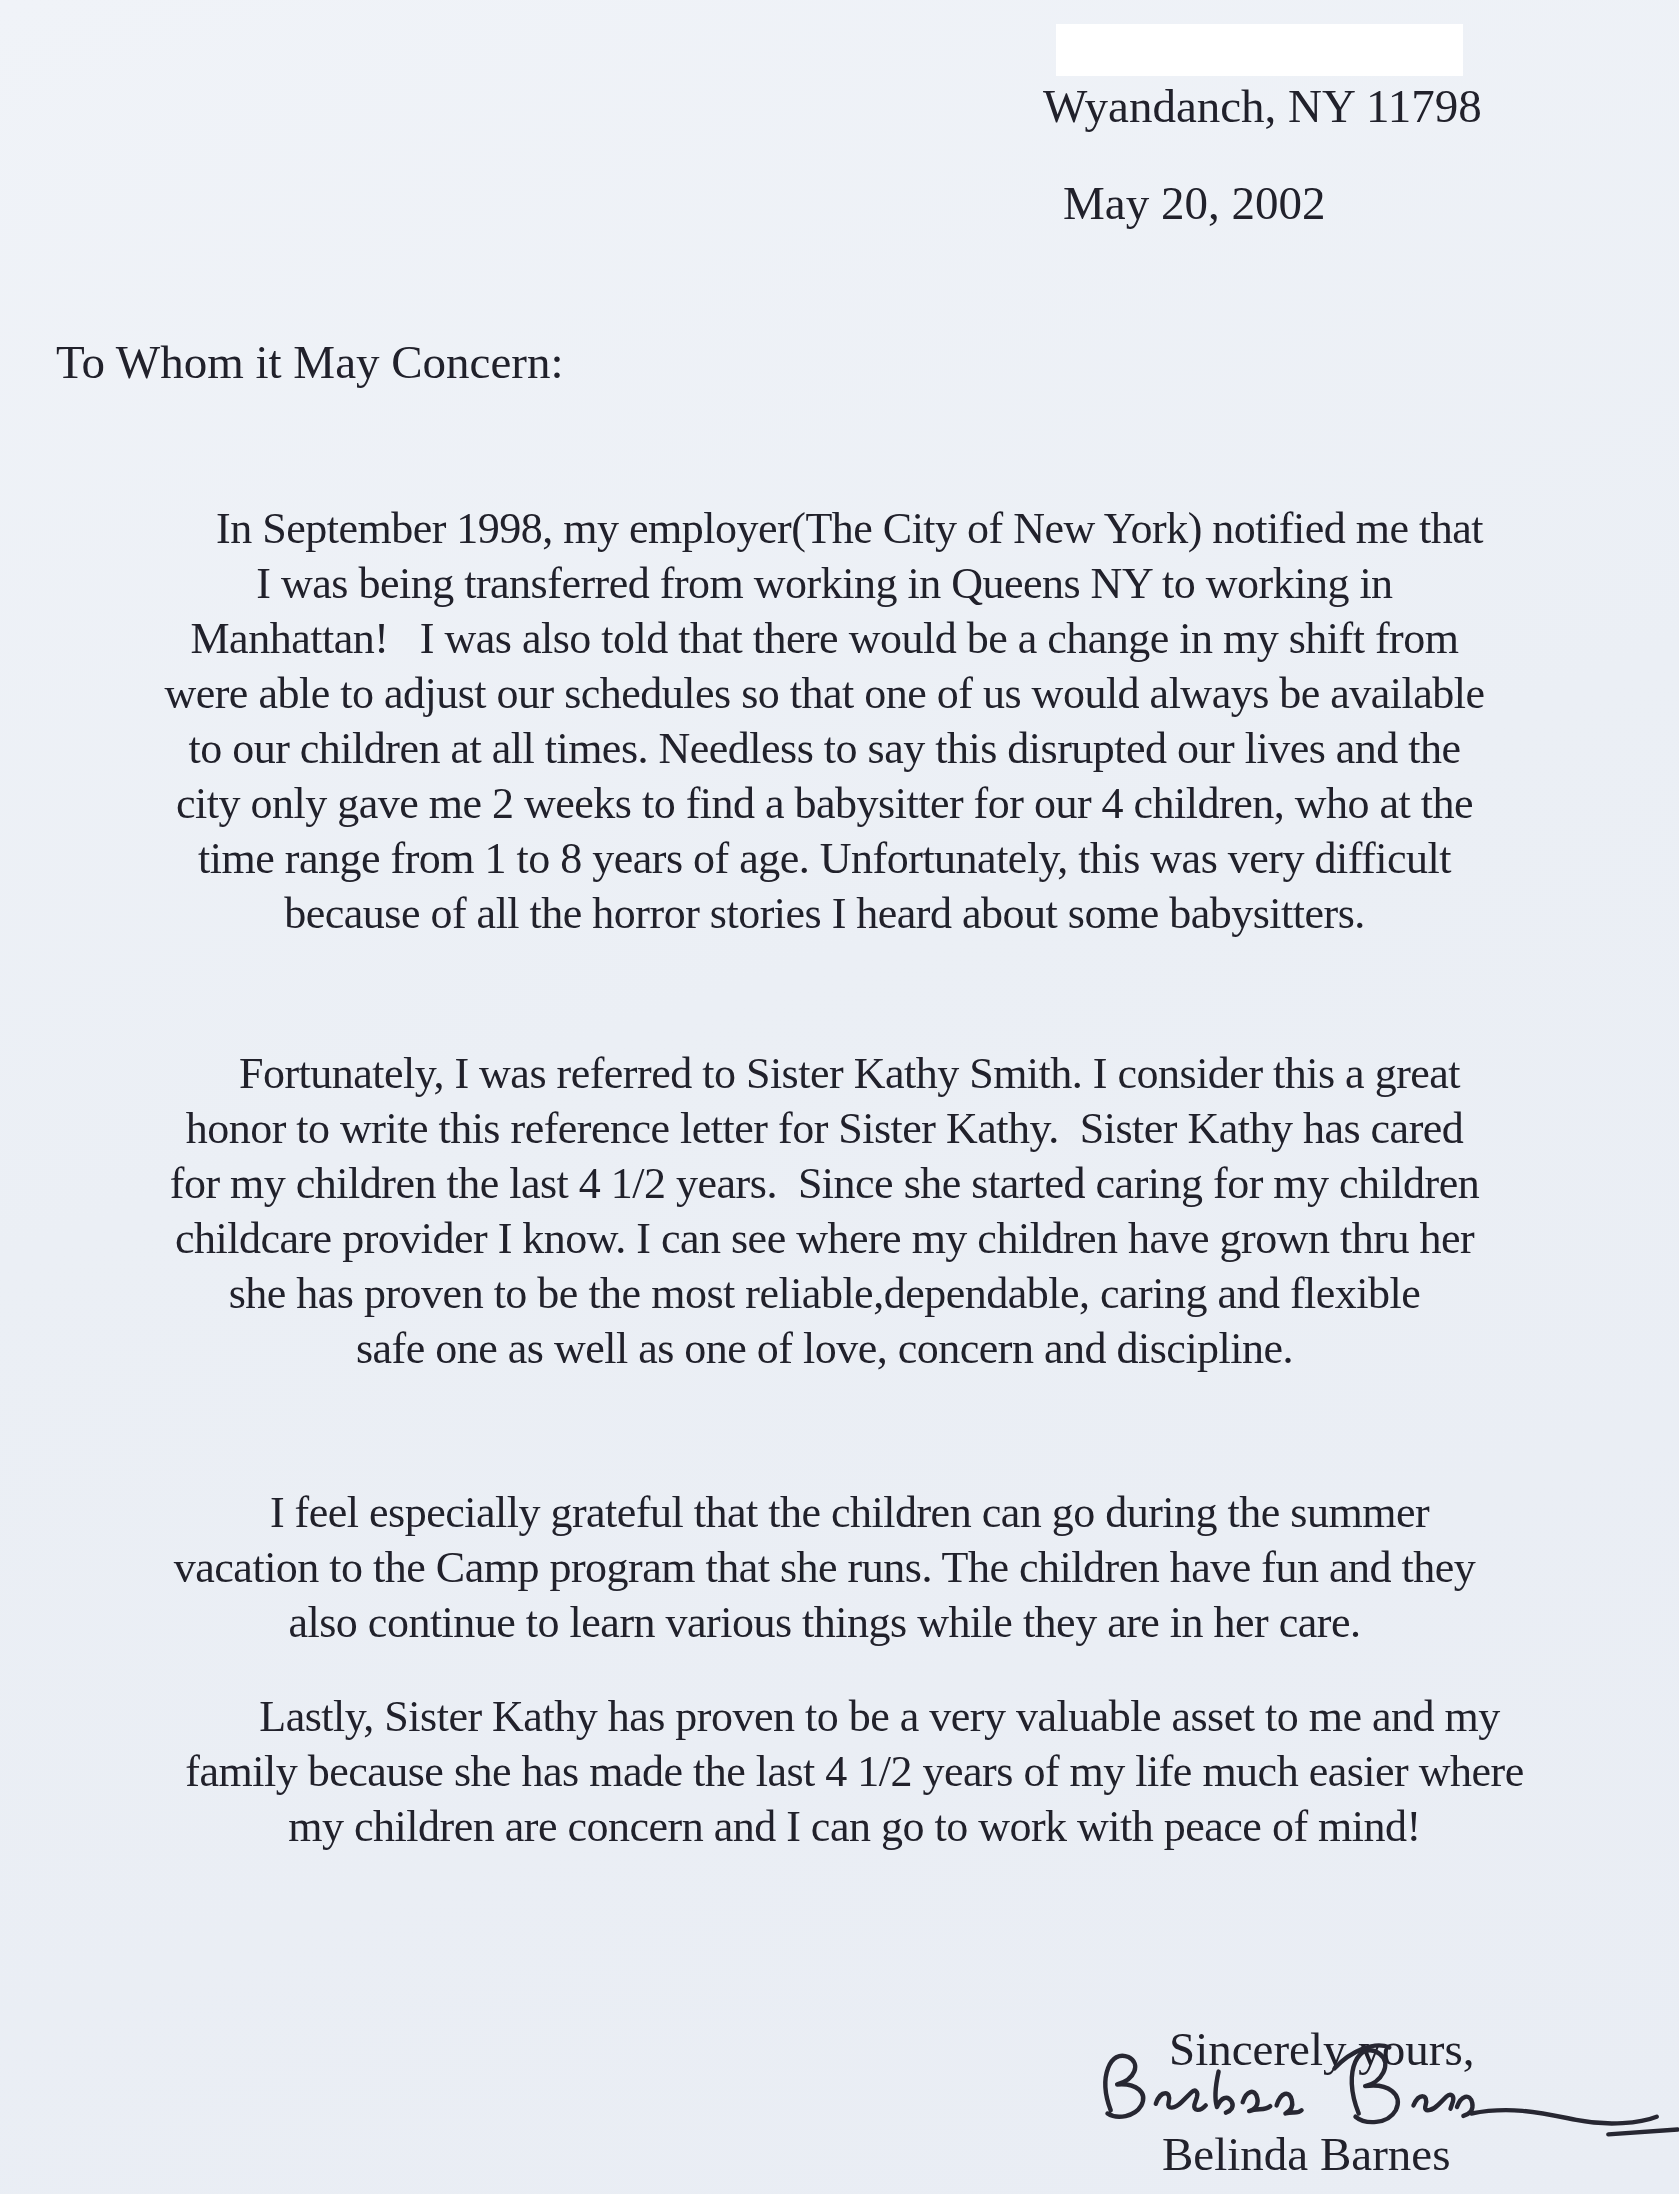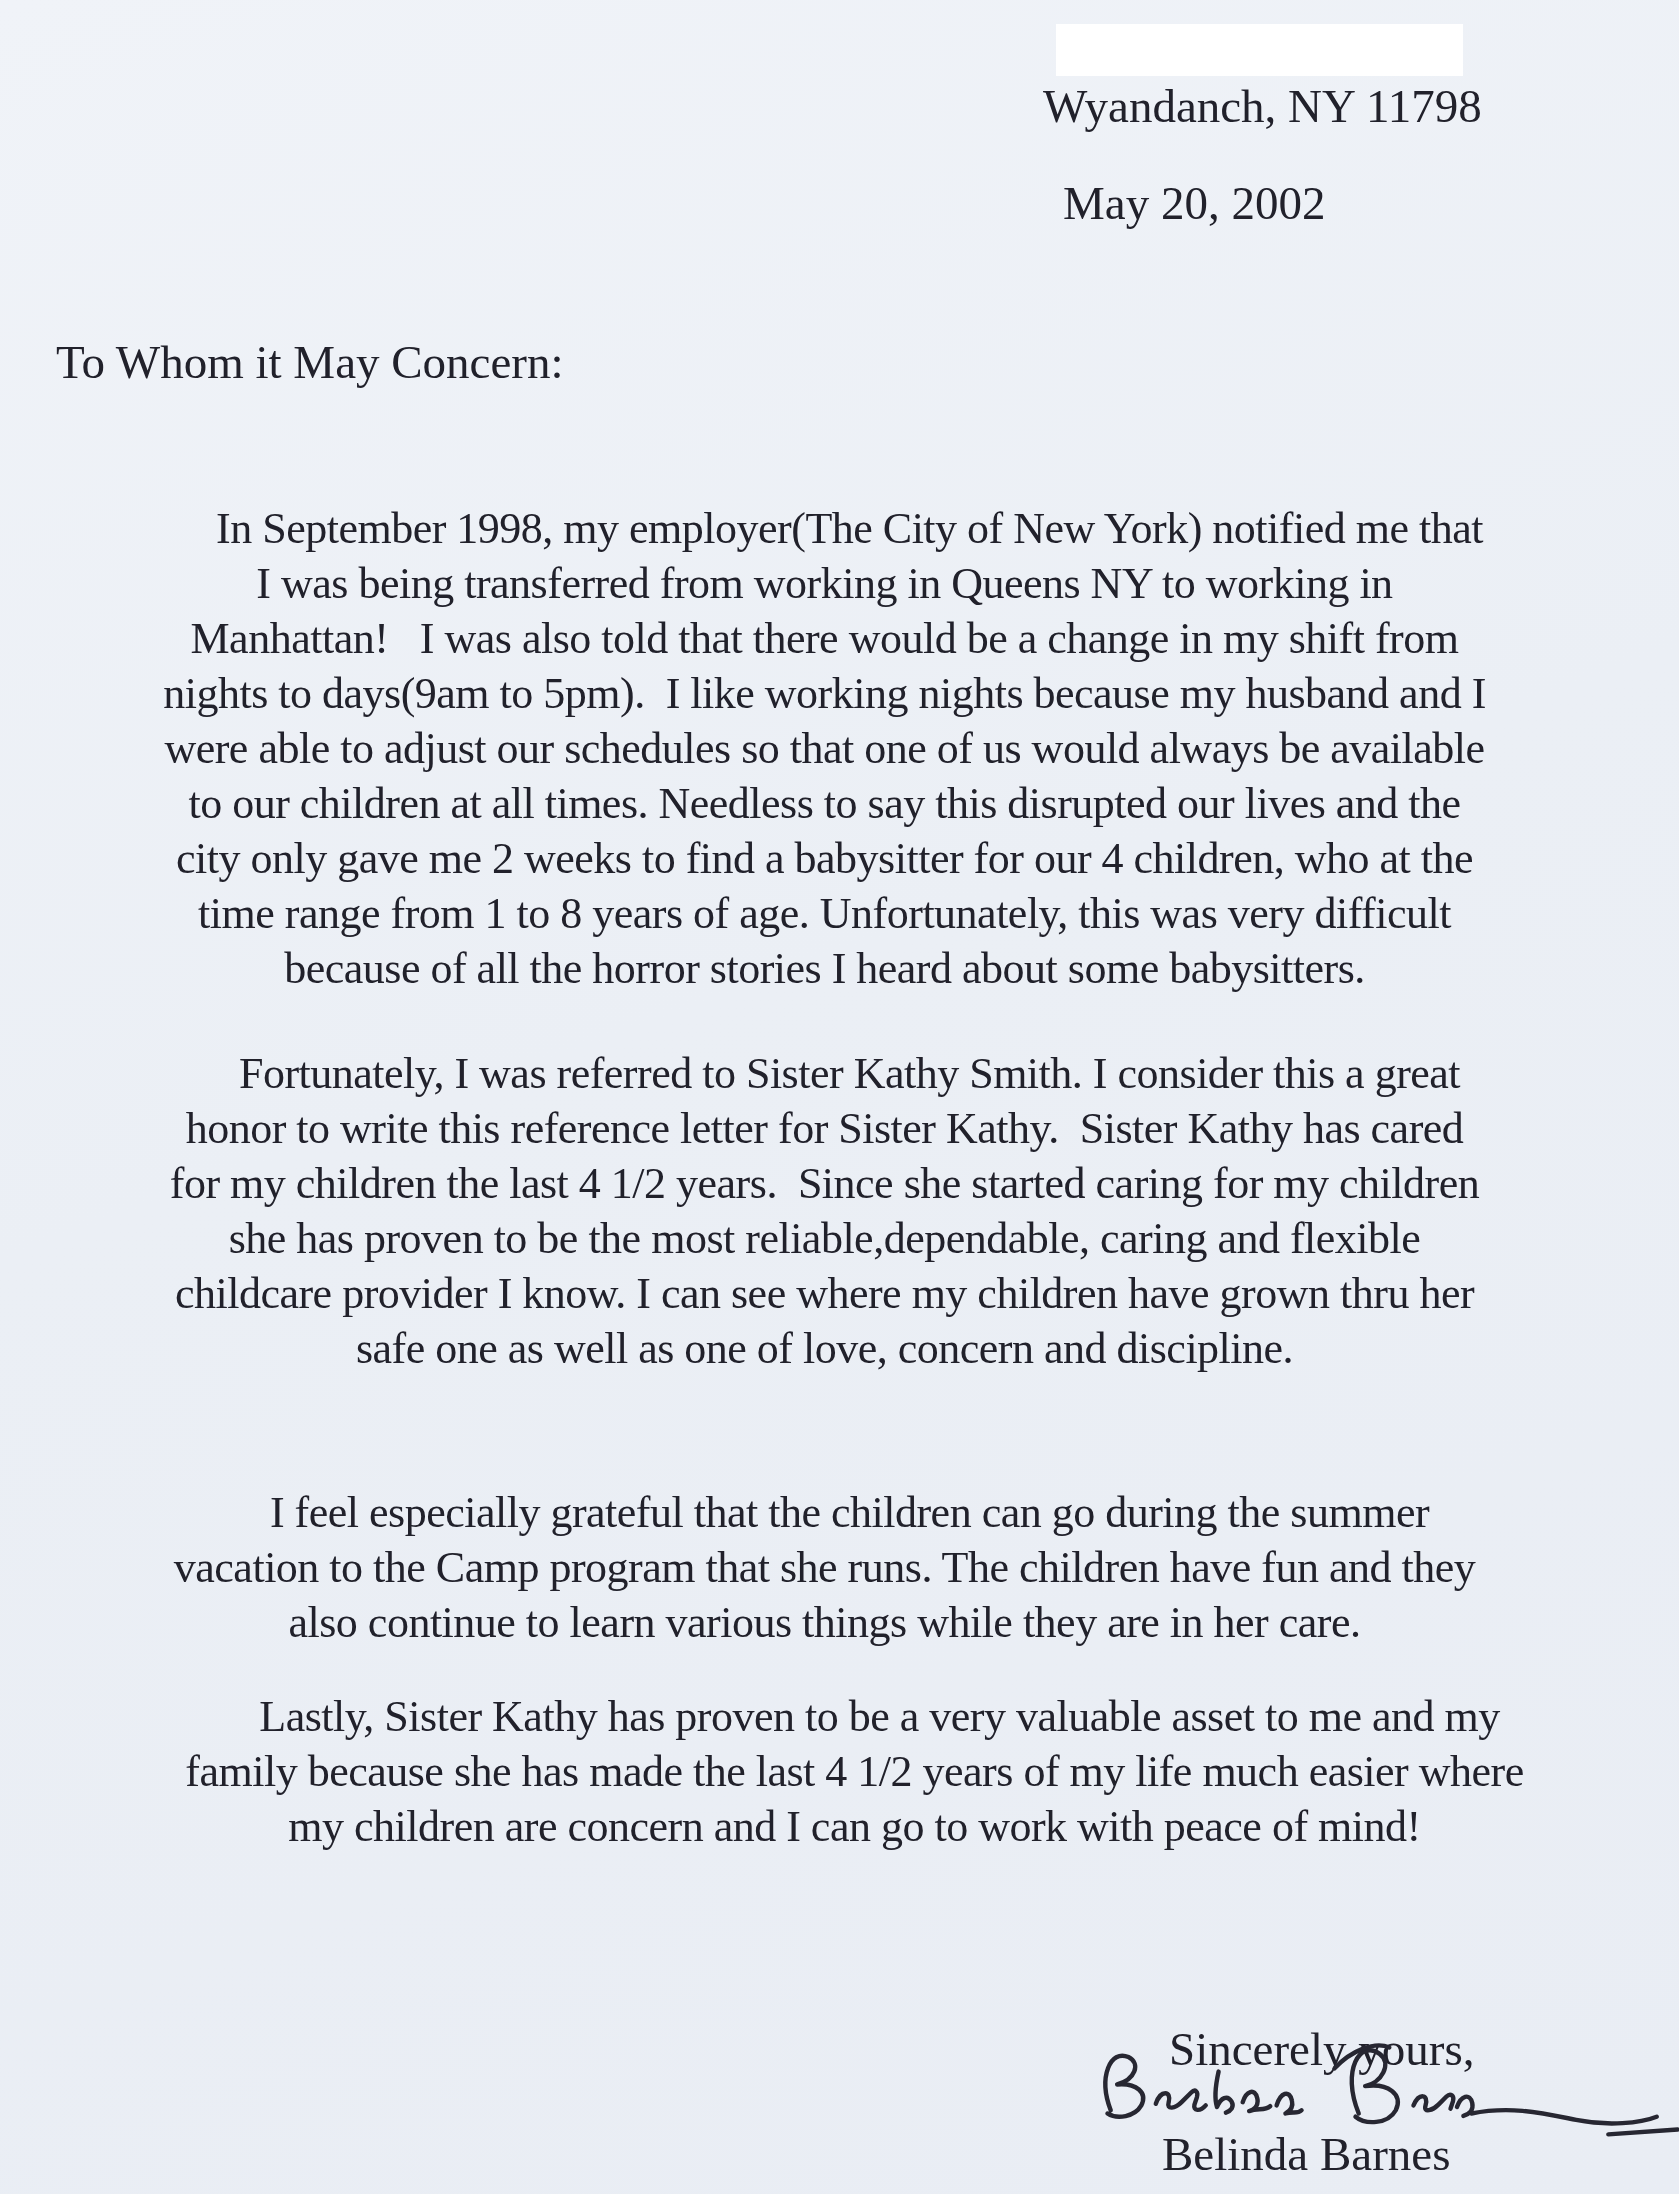--- a/index.html
+++ b/index.html
@@ -31,34 +31,33 @@
 
   <div class="abs hdr" style="left:1043px;top:80px;">Wyandanch, NY 11798</div>
   <div class="abs hdr" style="left:1063px;top:177px;">May 20, 2002</div>
 
   <div class="abs greet" style="left:56px;top:336px;">To Whom it May Concern:</div>
 
   <div class="abs para" style="top:501px;">
     <div class="body-line indent">In September 1998, my employer(The City of New York) notified me that</div>
     <div class="body-line">I was being transferred from working in Queens NY to working in</div>
     <div class="body-line">Manhattan!   I was also told that there would be a change in my shift from</div>
-    <div class="body-line">nights to days(9am to 5pm).  I like working nights because my husband and I</div>
     <div class="body-line">were able to adjust our schedules so that one of us would always be available</div>
     <div class="body-line">to our children at all times. Needless to say this disrupted our lives and the</div>
     <div class="body-line">city only gave me 2 weeks to find a babysitter for our 4 children, who at the</div>
     <div class="body-line">time range from 1 to 8 years of age. Unfortunately, this was very difficult</div>
     <div class="body-line">because of all the horror stories I heard about some babysitters.</div>
   </div>
 
   <div class="abs para" style="top:1046px;">
     <div class="body-line indent">Fortunately, I was referred to Sister Kathy Smith. I consider this a great</div>
     <div class="body-line">honor to write this reference letter for Sister Kathy.  Sister Kathy has cared</div>
     <div class="body-line">for my children the last 4 1/2 years.  Since she started caring for my children</div>
+    <div class="body-line">childcare provider I know. I can see where my children have grown thru her</div>
     <div class="body-line">she has proven to be the most reliable,dependable, caring and flexible</div>
-    <div class="body-line">childcare provider I know. I can see where my children have grown thru her</div>
     <div class="body-line">safe one as well as one of love, concern and discipline.</div>
   </div>
 
   <div class="abs para" style="top:1485px;">
     <div class="body-line indent">I feel especially grateful that the children can go during the summer</div>
     <div class="body-line">vacation to the Camp program that she runs. The children have fun and they</div>
     <div class="body-line">also continue to learn various things while they are in her care.</div>
   </div>
 
   <div class="abs para" style="top:1689px;margin-left:30px;">

